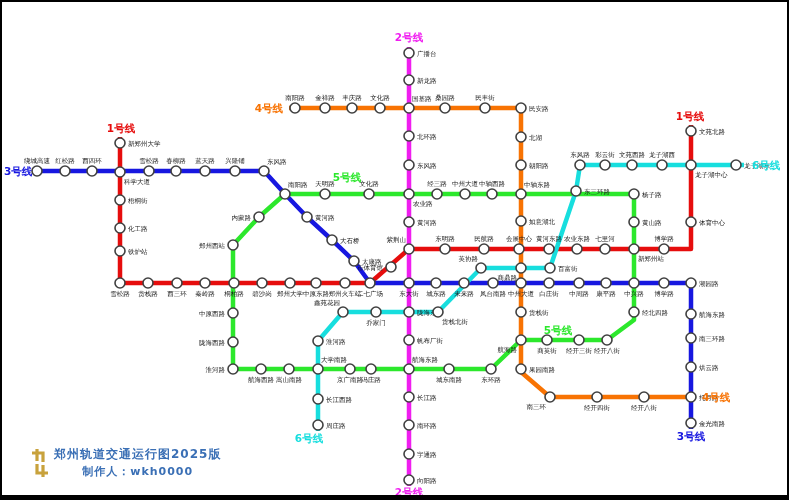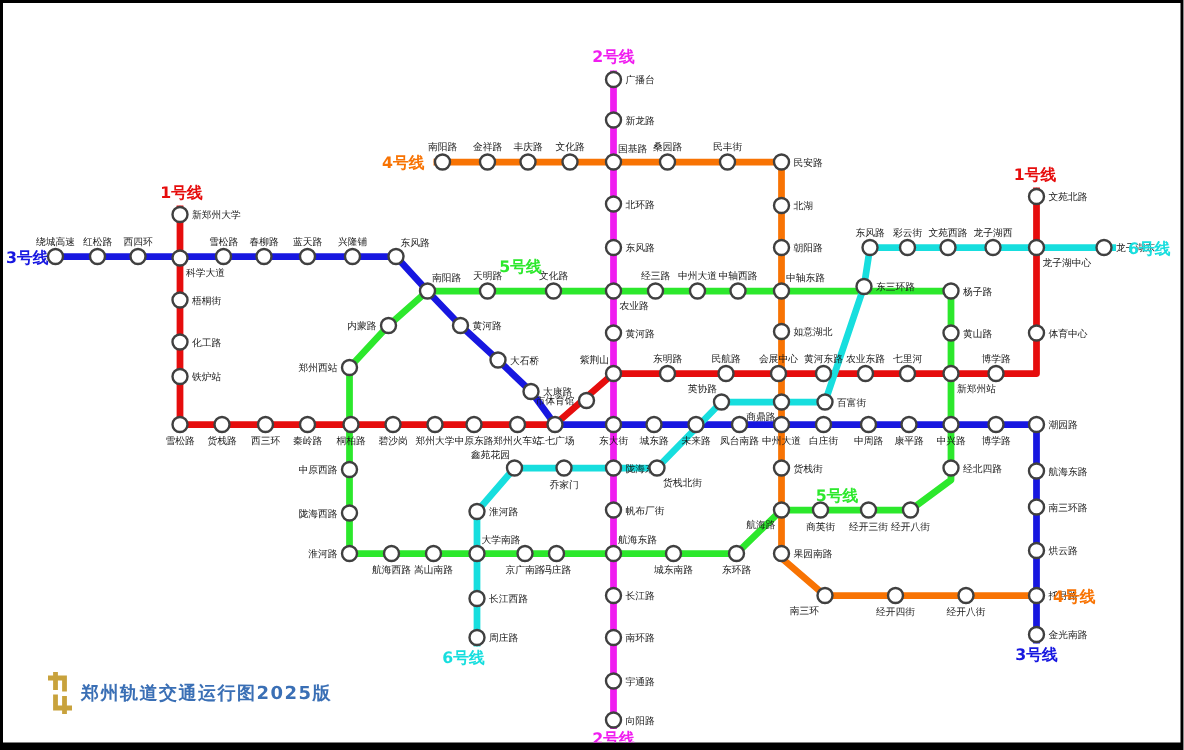--- a/index.html
+++ b/index.html
@@ -303,15 +303,16 @@
     <svg width="28" height="32" viewBox="0 0 28 32">
       <g fill="none" stroke-width="3.2">
         <path d="M6 6 h11 v9" class="logo-stroke" stroke="#c8a23c"></path>
         <path d="M22 26 h-11 v-9" class="logo-stroke" stroke="#c8a23c"></path>
         <path d="M11 2 v12" class="logo-stroke" stroke="#c8a23c"></path>
         <path d="M17 18 v12" class="logo-stroke" stroke="#c8a23c"></path>
       </g>
     </svg>
     <div class="title-texts">
       <div class="map-title" style="color: rgb(58, 111, 181);">郑州轨道交通运行图2025版</div>
+      <div class="map-author" style="color: rgb(58, 111, 181);">制作人：wkh0000</div>
     </div>
   </div>
 </div>
 
 </body></html>

